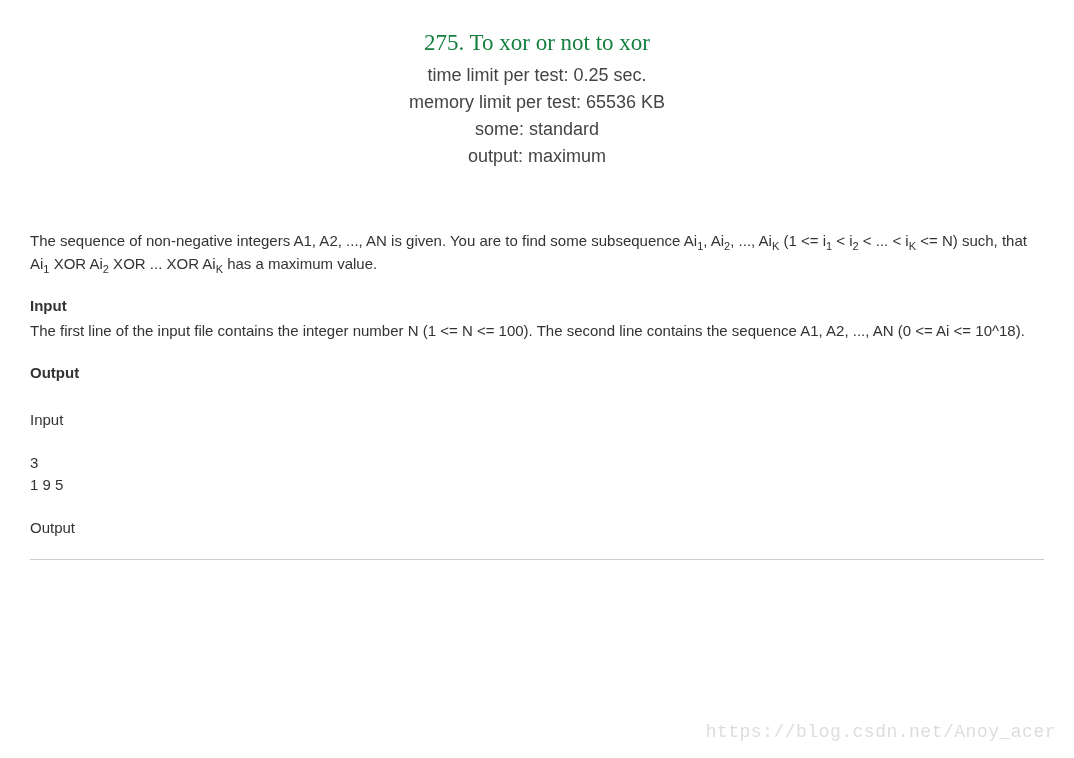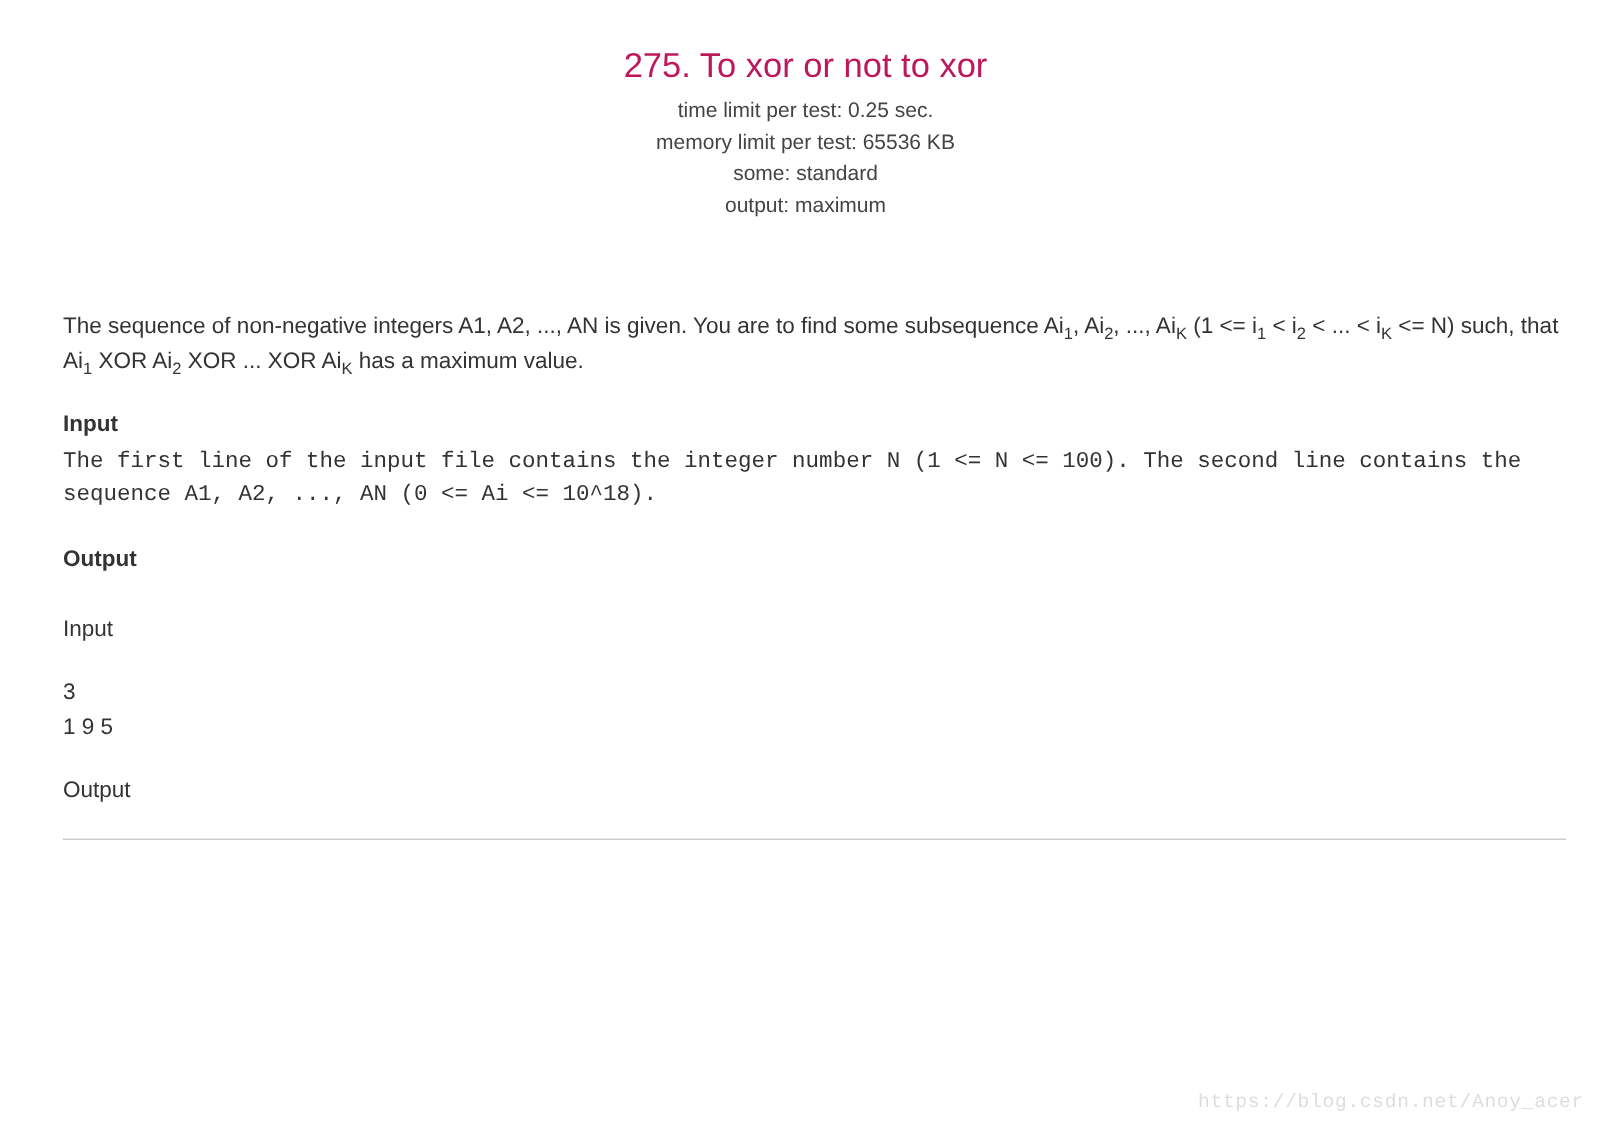--- a/index.html
+++ b/index.html
@@ -19,44 +19,43 @@
     .content {
       padding: 30px 30px 0 30px;
     }
     .header-block {
       text-align: center;
       margin-bottom: 60px;
     }
     h1 {
       font-size: 23px;
       font-weight: normal;
-      color: #be185d;
+      color: #15803d;
       margin-bottom: 6px;
+      font-family: Liberation Serif, serif;
     }
     .limit-line {
-      font-size: 14px;
+      font-size: 18px;
       color: #444;
       line-height: 1.5;
     }
     .problem-body {
       font-size: 15px;
       line-height: 1.5;
       color: #333;
-      margin-left: 12px;
     }
     .para {
       margin-bottom: 20px;
     }
     .section-title {
       font-weight: bold;
       margin-bottom: 2px;
     }
     .section-text {
       margin-bottom: 20px;
-      font-family: Liberation Mono, monospace;
     }
     sub {
       font-size: 11px;
       vertical-align: sub;
       line-height: 0;
     }
     .sample-label {
       margin-bottom: 20px;
     }
     .sample-data {
@@ -66,21 +65,21 @@
     .divider {
       border: none;
       border-top: 1px solid #ccc;
       margin-top: 4px;
     }
     .watermark {
       position: absolute;
       bottom: 16px;
       right: 18px;
       font-family: "Courier New", monospace;
-      font-size: 13px;
+      font-size: 18px;
       color: #ddd;
       letter-spacing: 0.5px;
     }
   </style>
 </head>
 <body>
 
 <div class="content">
 
   <div class="header-block">

